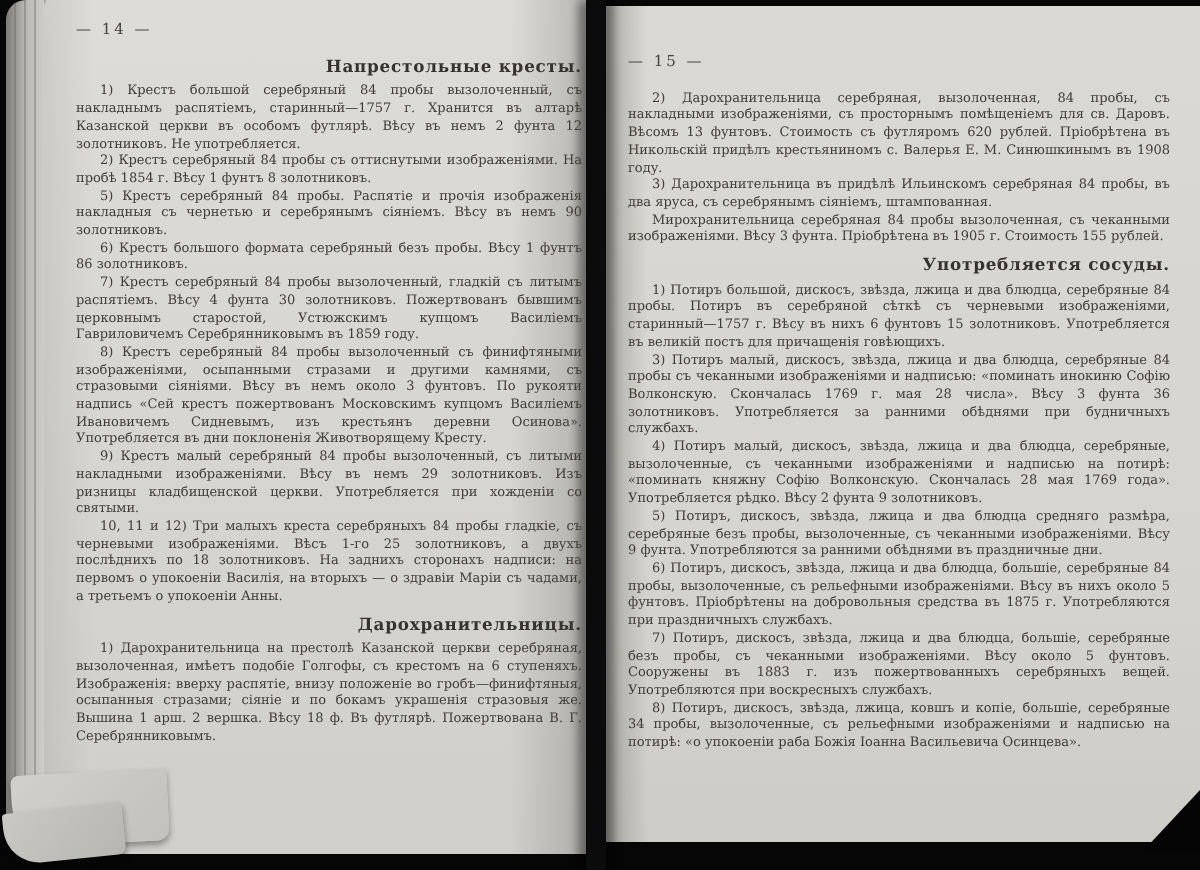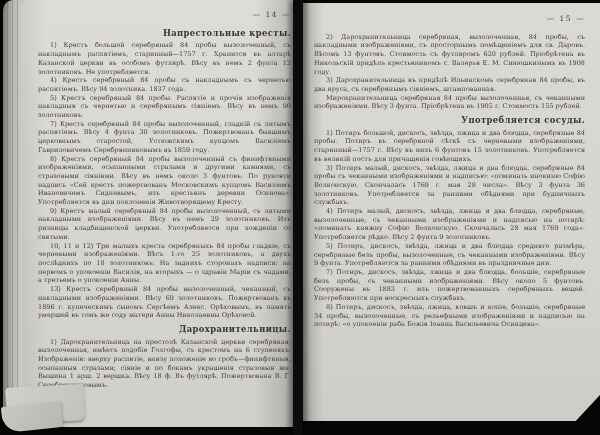--- a/index.html
+++ b/index.html
@@ -54,23 +54,23 @@
   }
   .corner-br {
     position:absolute; right:0; bottom:10px; width:28px; height:30px;
     background:#050505; clip-path:polygon(100% 0,100% 100%,0 100%);
   }
   .content {
     position:absolute; color:#403c36; font-size:6.5px; line-height:8.7px;
     text-align:justify; filter:blur(.24px);
   }
   .content-left { left:38px; top:11px; width:253px; }
-  .content-right { left:314px; top:15px; width:271px; }
+  .content-right { left:314px; top:27px; width:271px; }
   .pageno {
-    text-align:right; font-size:7.5px; letter-spacing:1.5px;
+    text-align:left; font-size:7.5px; letter-spacing:1.5px;
     margin:0 0 9px 0; color:#46423c;
   }
   .heading {
     text-align:right; font-weight:bold; font-size:8.4px;
     letter-spacing:.4px; margin:5px 0 4px 0; color:#36332e;
   }
   p.para { margin:0; text-indent:12px; }
 </style>
 </head>
 <body>
@@ -80,43 +80,44 @@
 
   <div class="page page-left"></div>
   <div class="page page-right"></div>
   <div class="gutter"></div>
 
   <div class="content content-left">
     <div class="pageno">— 14 —</div>
     <div>
         <div class="heading">Напрестольные кресты.</div>
         <p class="para">1) Крестъ большой серебряный 84 пробы вызолоченный, съ накладнымъ распятіемъ, старинный—1757 г. Хранится въ алтарѣ Казанской церкви въ особомъ футлярѣ. Вѣсу въ немъ 2 фунта 12 золотниковъ. Не употребляется.</p>
-        <p class="para">4) Крестъ серебряный 84 пробы съ накладнымъ съ чернетью распятіемъ. Вѣсу 94 золотника. 1837 года.</p>
+        <p class="para">2) Крестъ серебряный 84 пробы съ оттиснутыми изображеніями. На пробѣ 1854 г. Вѣсу 1 фунтъ 8 золотниковъ.</p>
         <p class="para">5) Крестъ серебряный 84 пробы. Распятіе и прочія изображенія накладныя съ чернетью и серебрянымъ сіяніемъ. Вѣсу въ немъ 90 золотниковъ.</p>
+        <p class="para">6) Крестъ большого формата серебряный безъ пробы. Вѣсу 1 фунтъ 86 золотниковъ.</p>
         <p class="para">7) Крестъ серебряный 84 пробы вызолоченный, гладкій съ литымъ распятіемъ. Вѣсу 4 фунта 30 золотниковъ. Пожертвованъ бывшимъ церковнымъ старостой, Устюжскимъ купцомъ Василіемъ Гавриловичемъ Серебрянниковымъ въ 1859 году.</p>
         <p class="para">8) Крестъ серебряный 84 пробы вызолоченный съ финифтяными изображеніями, осыпанными стразами и другими камнями, съ стразовыми сіяніями. Вѣсу въ немъ около 3 фунтовъ. По рукояти надпись «Сей крестъ пожертвованъ Московскимъ купцомъ Василіемъ Ивановичемъ Сидневымъ, изъ крестьянъ деревни Осинова». Употребляется въ дни поклоненія Животворящему Кресту.</p>
         <p class="para">9) Крестъ малый серебряный 84 пробы вызолоченный, съ литыми накладными изображеніями. Вѣсу въ немъ 29 золотниковъ. Изъ ризницы кладбищенской церкви. Употребляется при хожденіи со святыми.</p>
         <p class="para">10, 11 и 12) Три малыхъ креста серебряныхъ 84 пробы гладкіе, съ черневыми изображеніями. Вѣсъ 1-го 25 золотниковъ, а двухъ послѣднихъ по 18 золотниковъ. На заднихъ сторонахъ надписи: на первомъ о упокоеніи Василія, на вторыхъ — о здравіи Маріи съ чадами, а третьемъ о упокоеніи Анны.</p>
-        <p class="para">13) Крестъ серебряный 84 пробы вызолоченный, чеканный, съ накладными изображеніями. Вѣсу 69 золотниковъ. Пожертвованъ въ 1896 г. купеческимъ сыномъ Сергѣемъ Алекс. Орѣховымъ, въ память умершей въ томъ же году матери Анны Николаевны Орѣховой.</p>
         <div class="heading">Дарохранительницы.</div>
         <p class="para">1) Дарохранительница на престолѣ Казанской церкви серебряная, вызолоченная, имѣетъ подобіе Голгофы, съ крестомъ на 6 ступеняхъ. Изображенія: вверху распятіе, внизу положеніе во гробъ—финифтяныя, осыпанныя стразами; сіяніе и по бокамъ украшенія стразовыя же. Вышина 1 арш. 2 вершка. Вѣсу 18 ф. Въ футлярѣ. Пожертвована В. Г. Серебрянниковымъ.</p>
       </div>
   </div>
 
   <div class="content content-right">
     <div class="pageno">— 15 —</div>
     <div>
         <p class="para">2) Дарохранительница серебряная, вызолоченная, 84 пробы, съ накладными изображеніями, съ просторнымъ помѣщеніемъ для св. Даровъ. Вѣсомъ 13 фунтовъ. Стоимость съ футляромъ 620 рублей. Пріобрѣтена въ Никольскій придѣлъ крестьяниномъ с. Валерья Е. М. Синюшкинымъ въ 1908 году.</p>
         <p class="para">3) Дарохранительница въ придѣлѣ Ильинскомъ серебряная 84 пробы, въ два яруса, съ серебрянымъ сіяніемъ, штампованная.</p>
         <p class="para">Мирохранительница серебряная 84 пробы вызолоченная, съ чеканными изображеніями. Вѣсу 3 фунта. Пріобрѣтена въ 1905 г. Стоимость 155 рублей.</p>
         <div class="heading">Употребляется сосуды.</div>
         <p class="para">1) Потиръ большой, дискосъ, звѣзда, лжица и два блюдца, серебряные 84 пробы. Потиръ въ серебряной сѣткѣ съ черневыми изображеніями, старинный—1757 г. Вѣсу въ нихъ 6 фунтовъ 15 золотниковъ. Употребляется въ великій постъ для причащенія говѣющихъ.</p>
         <p class="para">3) Потиръ малый, дискосъ, звѣзда, лжица и два блюдца, серебряные 84 пробы съ чеканными изображеніями и надписью: «поминать инокиню Софію Волконскую. Скончалась 1769 г. мая 28 числа». Вѣсу 3 фунта 36 золотниковъ. Употребляется за ранними обѣднями при будничныхъ службахъ.</p>
         <p class="para">4) Потиръ малый, дискосъ, звѣзда, лжица и два блюдца, серебряные, вызолоченные, съ чеканными изображеніями и надписью на потирѣ: «поминать княжну Софію Волконскую. Скончалась 28 мая 1769 года». Употребляется рѣдко. Вѣсу 2 фунта 9 золотниковъ.</p>
         <p class="para">5) Потиръ, дискосъ, звѣзда, лжица и два блюдца средняго размѣра, серебряные безъ пробы, вызолоченные, съ чеканными изображеніями. Вѣсу 9 фунта. Употребляются за ранними обѣднями въ праздничные дни.</p>
+        <p class="para">6) Потиръ, дискосъ, звѣзда, лжица и два блюдца, большіе, серебряные 84 пробы, вызолоченные, съ рельефными изображеніями. Вѣсу въ нихъ около 5 фунтовъ. Пріобрѣтены на добровольныя средства въ 1875 г. Употребляются при праздничныхъ службахъ.</p>
         <p class="para">7) Потиръ, дискосъ, звѣзда, лжица и два блюдца, большіе, серебряные безъ пробы, съ чеканными изображеніями. Вѣсу около 5 фунтовъ. Сооружены въ 1883 г. изъ пожертвованныхъ серебряныхъ вещей. Употребляются при воскресныхъ службахъ.</p>
         <p class="para">8) Потиръ, дискосъ, звѣзда, лжица, ковшъ и копіе, большіе, серебряные 34 пробы, вызолоченные, съ рельефными изображеніями и надписью на потирѣ: «о упокоеніи раба Божія Іоанна Васильевича Осинцева».</p>
       </div>
   </div>
 
   <div class="curl-a"></div>
   <div class="curl-b"></div>
   <div class="corner-br"></div>
 </div>
 

